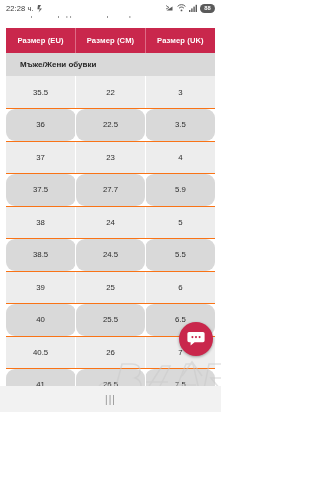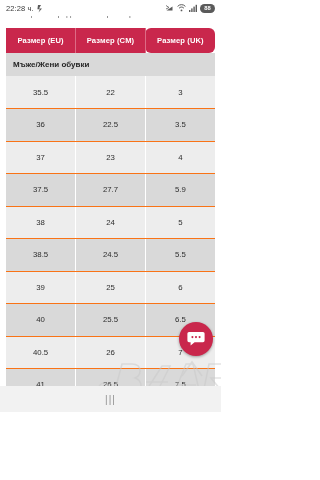--- a/index.html
+++ b/index.html
@@ -82,42 +82,42 @@
   thead th {
     background:#c9274c;
     color:#ffffff;
     font-size:7.6px;
     font-weight:bold;
     height:25px;
     border-right:1px solid #e8淡;
     border-right:1px solid #dd6b85;
     letter-spacing:0.1px;
   }
-  thead th:last-child { border-right:none;border-radius:6px; }
+  thead th:last-child { border-right:none; }
 
   tr.section-row td {
     background:#d9d9d9;
     color:#262626;
     font-size:8px;
     font-weight:bold;
     text-align:left;
-    padding:6px 7px;
+    padding:6px 14px;
     height:23px;
   }
 
   tbody tr.data-row td {
     height:32.5px;
     font-size:7.8px;
     color:#2e2e2e;
     border-right:1px solid #ffffff;
     border-bottom:1px solid #f97316;
   }
   tbody tr.data-row td:last-child { border-right:none; }
   tbody tr.odd td  { background:#ededed; }
-  tbody tr.even td { background:#d9d9d9; }
+  tbody tr.even td { background:#d9d9d9;border-radius:9px; }
 
   
   .watermark {
     position:absolute;
     left:96px; bottom:12px;
     width:132px; height:46px;
     pointer-events:none;
     opacity:0.5;
   }
 

